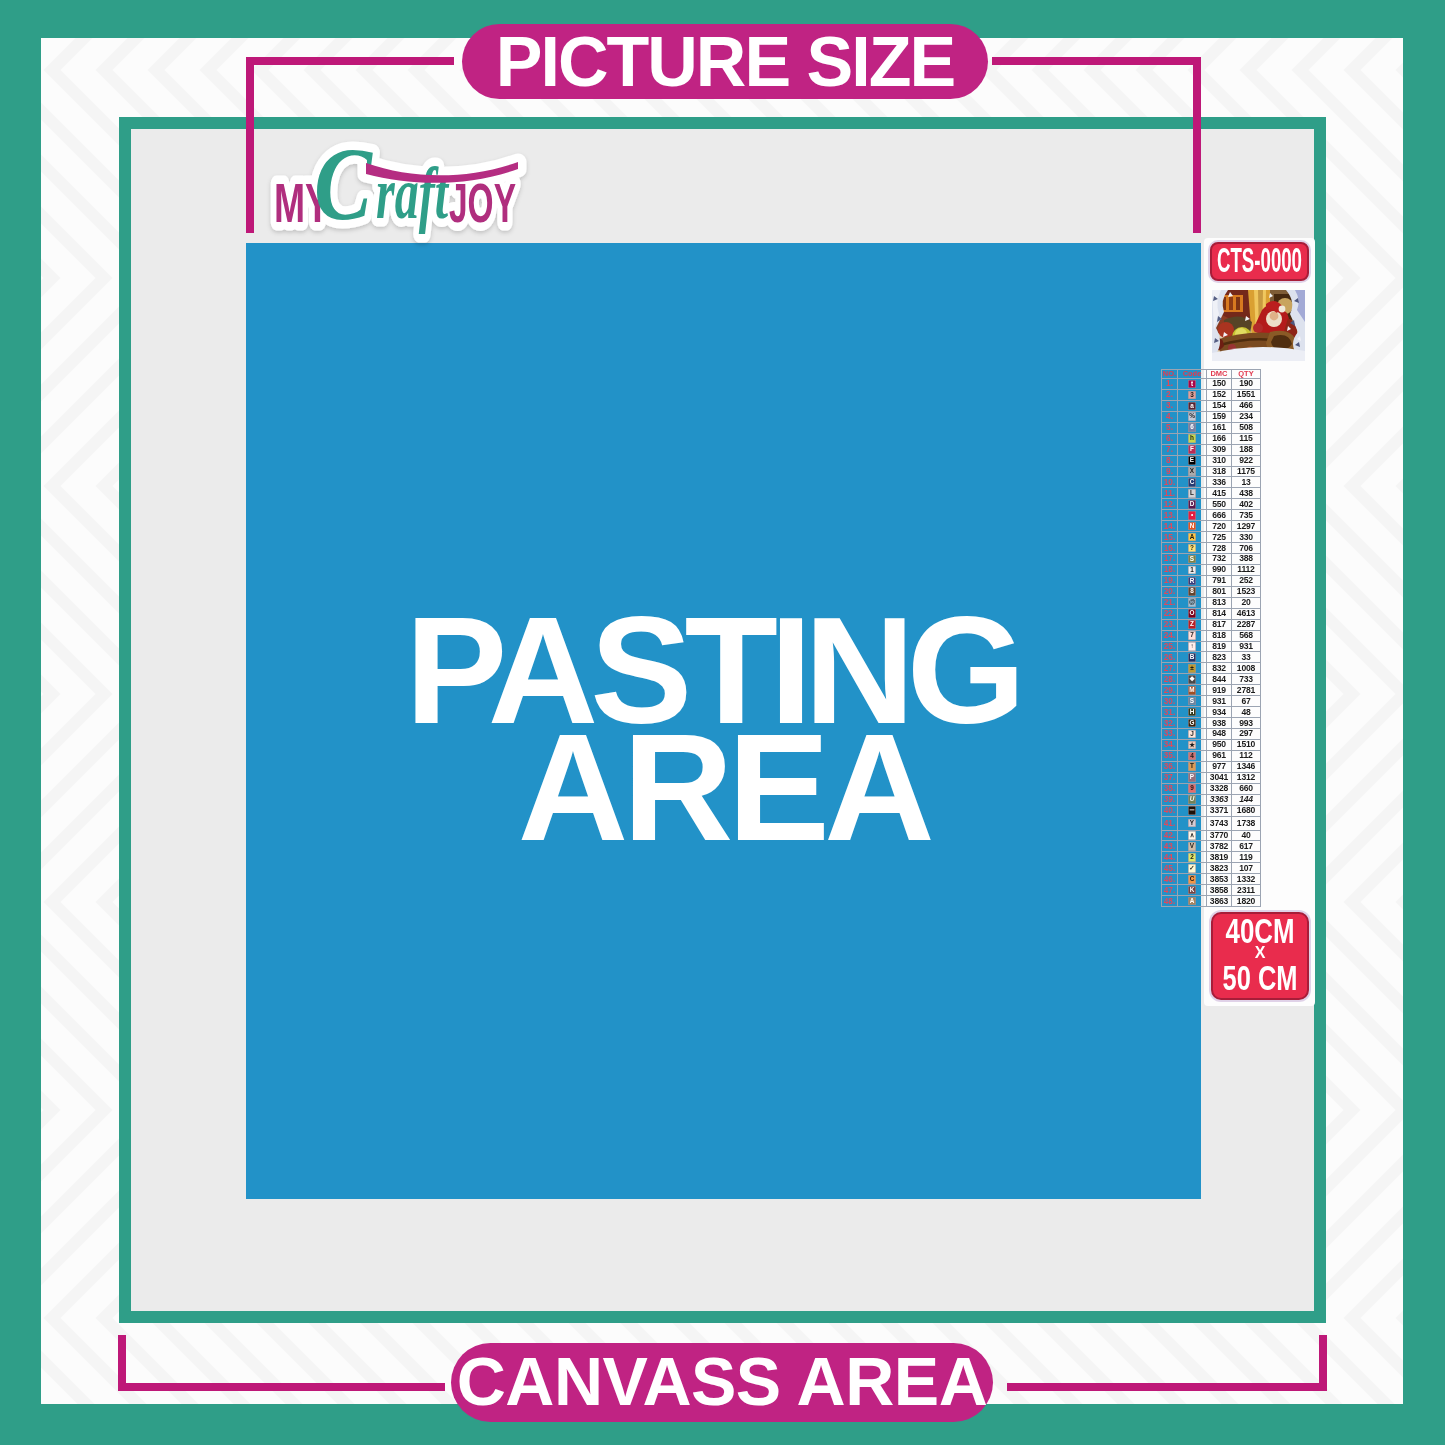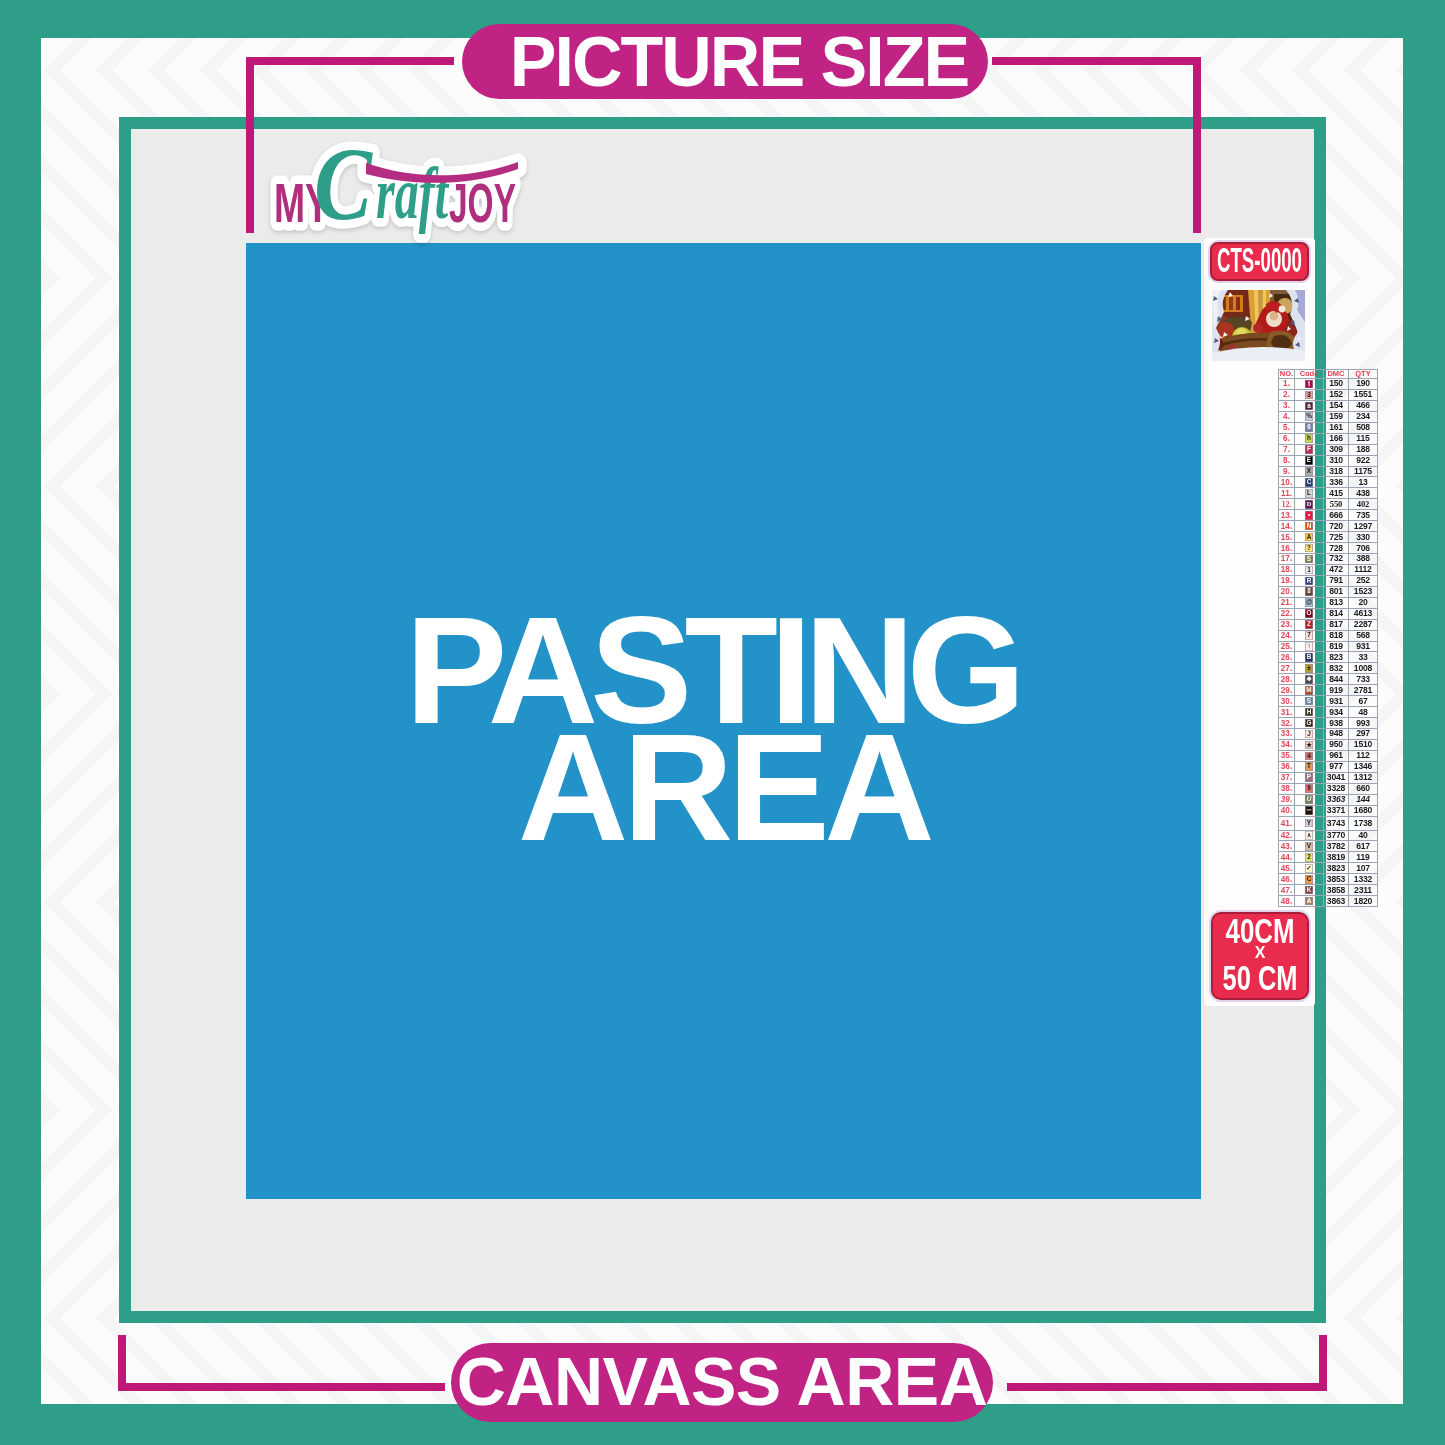--- a/index.html
+++ b/index.html
@@ -57,21 +57,21 @@
 <div class="abs" style="left:246px;top:57px;width:208px;height:8px;background:#be1878;"></div>
 
 <div class="abs" style="left:992px;top:57px;width:209px;height:8px;background:#be1878;"></div>
 
 <div class="abs" style="left:246px;top:57px;width:8px;height:176px;background:#be1878;"></div>
 
 <div class="abs" style="left:1193px;top:57px;width:8px;height:176px;background:#be1878;"></div>
 
 <div class="abs" style="left:462px;top:24px;width:526px;height:75px;background:#c02383;border-radius:38px;"></div>
 
-<div class="abs" style="left:476px;top:27px;width:526px;text-align:center;color:#fff;font-weight:bold;font-size:70px;line-height:70px;letter-spacing:-2px;">PICTURE SIZE</div>
+<div class="abs" style="left:462px;top:27px;width:526px;text-align:center;color:#fff;font-weight:bold;font-size:70px;line-height:70px;letter-spacing:-2px;">PICTURE SIZE</div>
 
 <div class="abs" style="left:118px;top:1335px;width:8px;height:56px;background:#be1878;"></div>
 
 <div class="abs" style="left:1319px;top:1335px;width:8px;height:56px;background:#be1878;"></div>
 
 <div class="abs" style="left:118px;top:1383px;width:327px;height:8px;background:#be1878;"></div>
 
 <div class="abs" style="left:1007px;top:1383px;width:320px;height:8px;background:#be1878;"></div>
 
 <div class="abs" style="left:451px;top:1343px;width:542px;height:79px;background:#c02383;border-radius:40px;"></div>
@@ -145,21 +145,21 @@
   <path d="M0,0 L16,0 Q8,10 12,22 L4,38 Q12,52 4,64 L0,71 Z" fill="#dde2ee"></path>
   <path d="M0,0 L9,0 Q3,12 7,24 L2,40 Z" fill="#eff1f7"></path>
   <path d="M2,6 l4,3 l-5,2 Z M6,26 l4,3 l-5,3 Z M3,48 l4,3 l-5,2 Z" fill="#555f84"></path>
   <path d="M93,0 L74,0 Q84,12 78,24 L86,42 Q76,54 86,66 L93,71 Z" fill="#dde2ee"></path>
   <path d="M93,0 L83,0 Q89,10 85,20 L93,32 Z" fill="#a3aad6"></path>
   <path d="M86,8 l-4,3 l5,2 Z M82,30 l-4,3 l5,3 Z M87,52 l-4,3 l5,2 Z" fill="#4e5880"></path>
   <path d="M0,63 q46,-11 93,-2 l0,10 l-93,0 Z" fill="#eceef5"></path>
   <path d="M18,2 l3,4 l-5,1 Z M58,3 l3,3 l-4,2 Z M34,26 l4,3 l-5,2 Z M76,36 l3,3 l-4,2 Z M12,42 l4,3 l-5,2 Z M88,46 l-3,3 l4,2 Z" fill="#f2f3f8"></path>
 </svg>
 
-<div id="tbl" class="abs" style="left:1278px;top:369px;width:99px;">
+<div id="tbl" class="abs" style="left:1161px;top:369px;width:99px;">
     <table style="border-collapse:collapse;width:99px;table-layout:fixed;border:1px solid #8e97a6;">
 <colgroup>
         <col style="width:16px">
         <col style="width:29px">
         <col style="width:25px">
         <col style="width:29px">
       </colgroup>
 <tbody>
         <tr style="height:9px;">
           <td class="h">NO.</td>
@@ -248,21 +248,21 @@
           <td class="d">13</td>
         </tr>
 <tr style="height:10.95px;">
           <td class="n">11.</td>
           <td class="c">
             <span class="sq" style="background:#d3d3d6;color:#1a1a1a;">L</span>
           </td>
           <td class="d">415</td>
           <td class="d">438</td>
         </tr>
-<tr style="height:10.95px;font-family:Liberation Serif, serif;">
+<tr style="height:10.95px;">
           <td class="n">12.</td>
           <td class="c">
             <span class="sq" style="background:#5c184e;color:#ffffff;">D</span>
           </td>
           <td class="d">550</td>
           <td class="d">402</td>
         </tr>
 <tr style="height:10.95px;margin-left:24px;">
           <td class="n">13.</td>
           <td class="c">
@@ -301,21 +301,21 @@
             <span class="sq" style="background:#7f8342;color:#ffffff;">S</span>
           </td>
           <td class="d">732</td>
           <td class="d">388</td>
         </tr>
 <tr style="height:10.95px;">
           <td class="n">18.</td>
           <td class="c">
             <span class="sq" style="background:#ececec;color:#1a1a1a;">1</span>
           </td>
-          <td class="d">472</td>
+          <td class="d">990</td>
           <td class="d">1112</td>
         </tr>
 <tr style="height:10.95px;">
           <td class="n">19.</td>
           <td class="c">
             <span class="sq" style="background:#343b7c;color:#ffffff;">R</span>
           </td>
           <td class="d">791</td>
           <td class="d">252</td>
         </tr>

